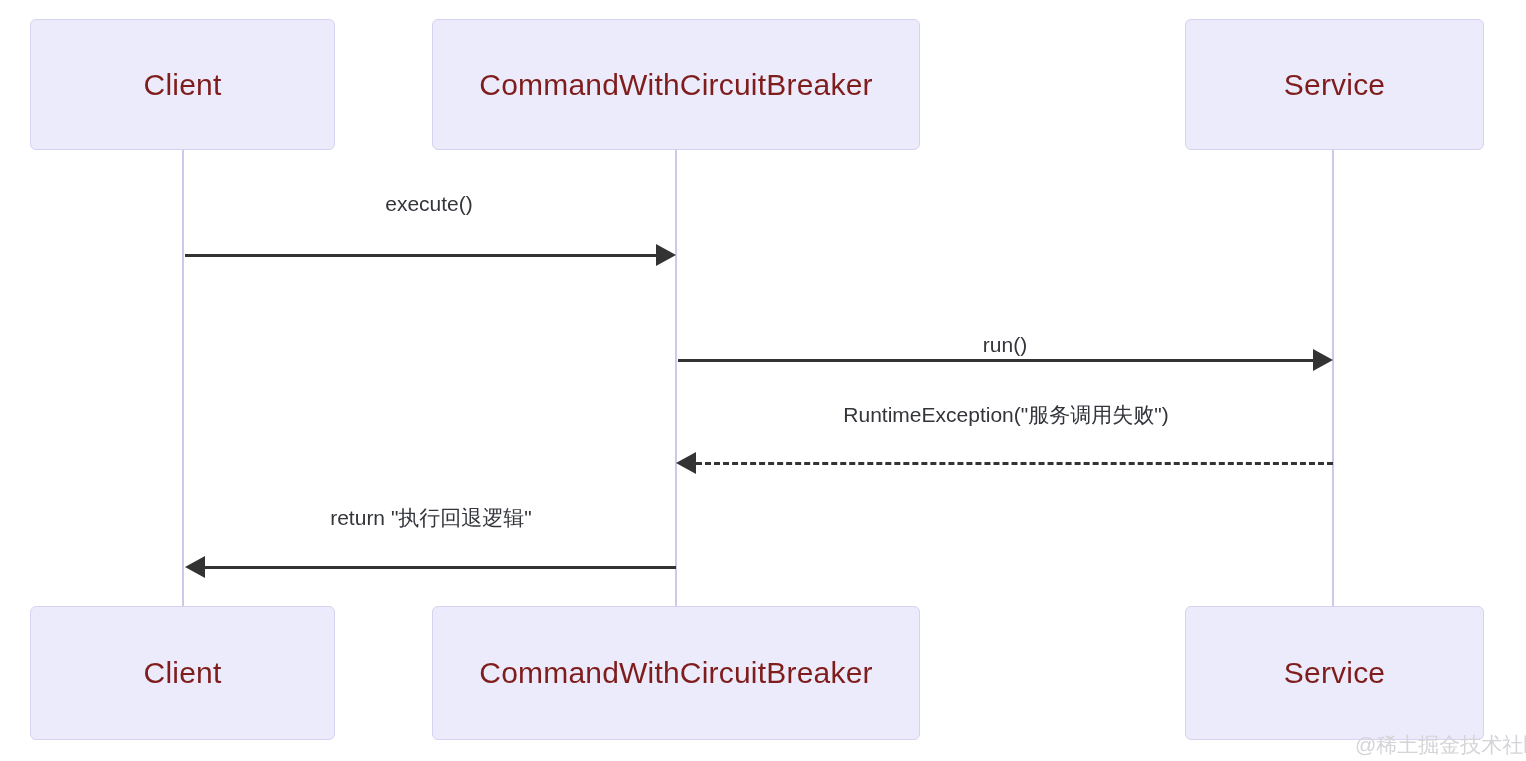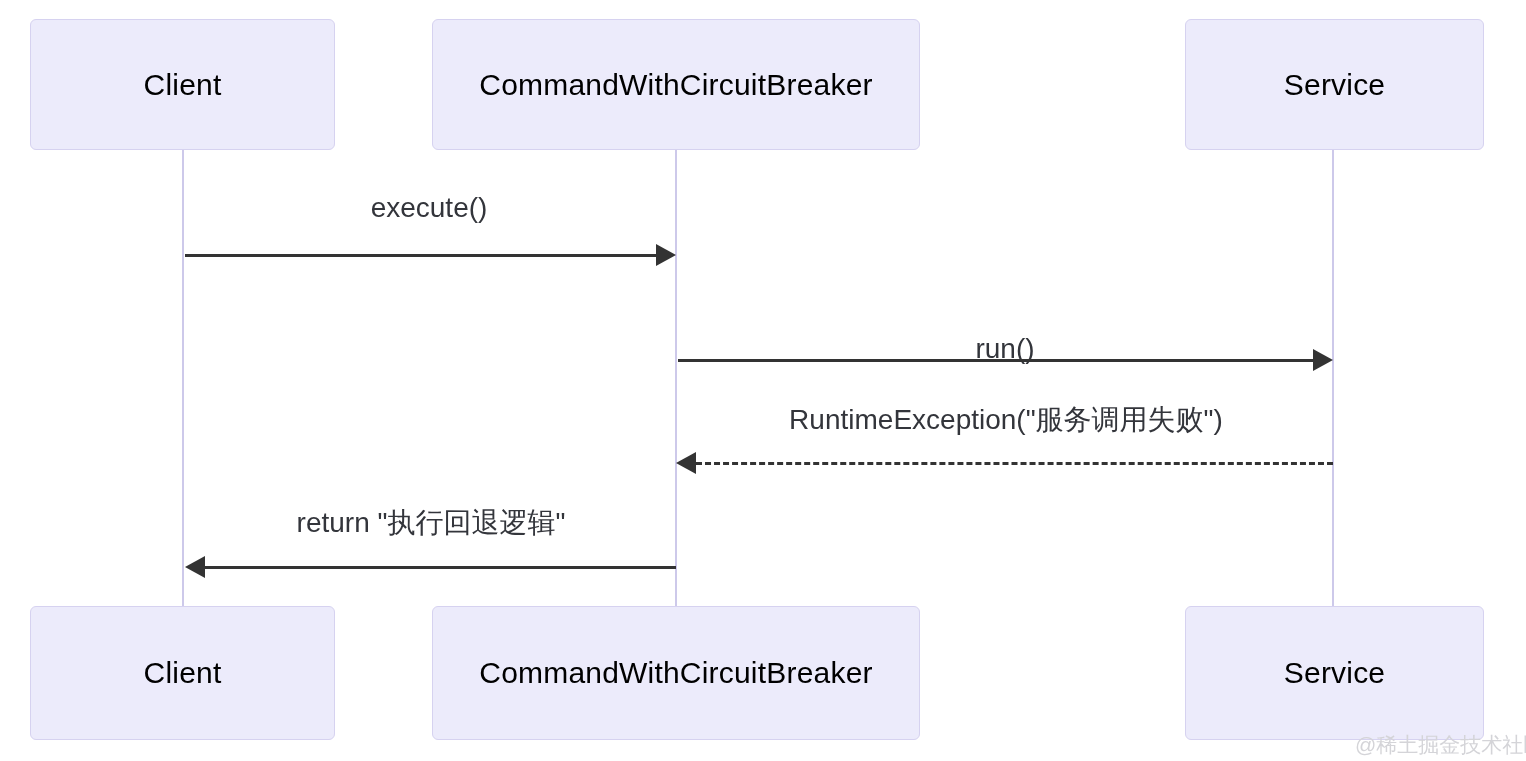--- a/index.html
+++ b/index.html
@@ -26,29 +26,29 @@
   }
   .actor-box {
     position: absolute;
     background: #ecebfb;
     border: 1px solid #d6d2f0;
     border-radius: 6px;
     box-sizing: border-box;
     display: flex;
     align-items: center;
     justify-content: center;
-    color: #000000;
+    color: #7f1d1d;
     font-size: 30px;
     font-weight: 400;
     letter-spacing: 0.2px;
   }
   .msg-label {
     position: absolute;
     color: #33353b;
-    font-size: 28px;
+    font-size: 21px;
     white-space: nowrap;
     transform: translateX(-50%);
     text-align: center;
   }
   .arrow-line {
     position: absolute;
     height: 0;
     border-top: 3px solid #333333;
   }
   .arrow-line.dashed {

